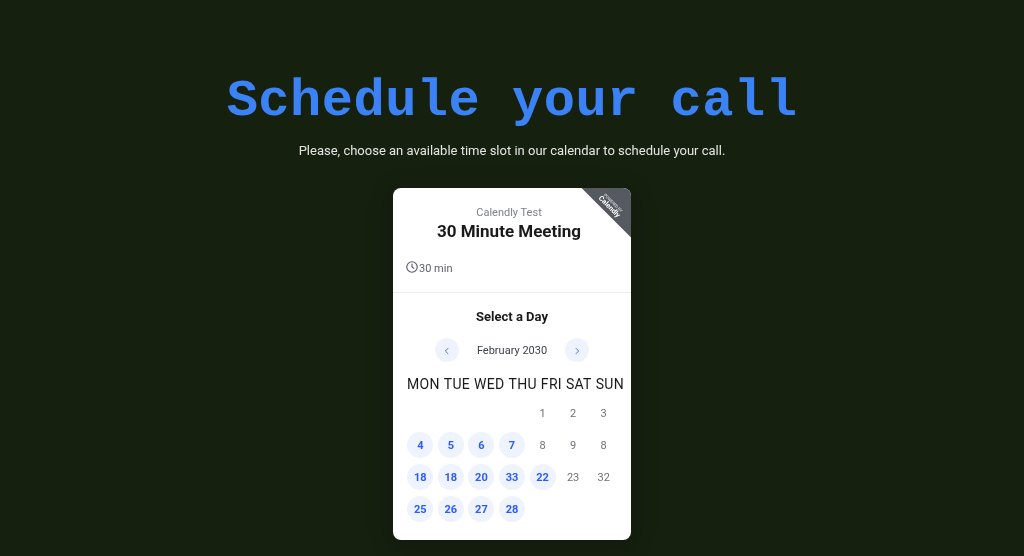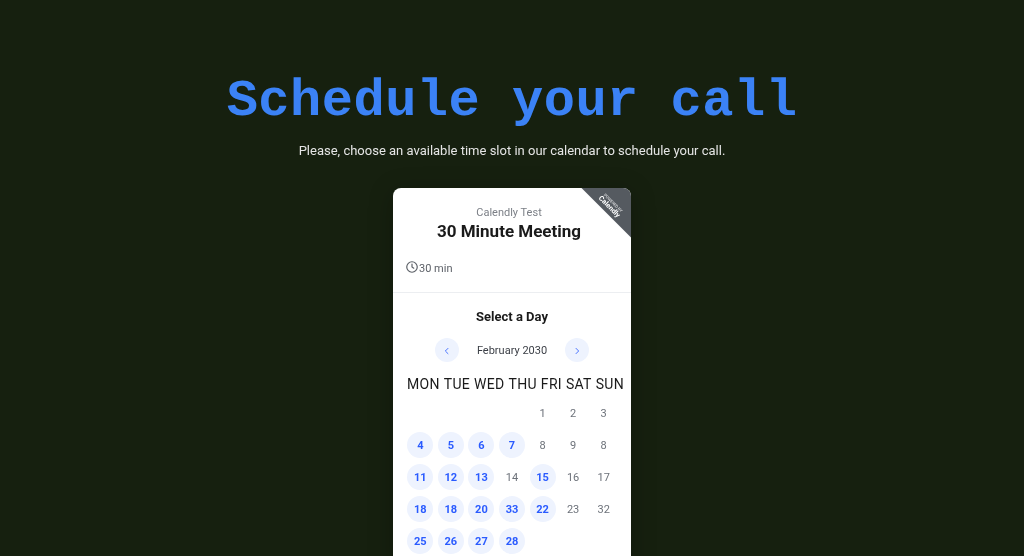--- a/index.html
+++ b/index.html
@@ -227,29 +227,20 @@
           <div class="week-row">
             <div class="day avail">4</div>
             <div class="day avail">5</div>
             <div class="day avail">6</div>
             <div class="day avail">7</div>
             <div class="day unavail">8</div>
             <div class="day unavail">9</div>
             <div class="day unavail">8</div>
           </div>
           <div class="week-row">
-            <div class="day avail">11</div>
-            <div class="day avail">12</div>
-            <div class="day avail">13</div>
-            <div class="day unavail">14</div>
-            <div class="day avail">15</div>
-            <div class="day unavail">16</div>
-            <div class="day unavail">17</div>
-          </div>
-          <div class="week-row">
             <div class="day avail">18</div>
             <div class="day avail">18</div>
             <div class="day avail">20</div>
             <div class="day avail">33</div>
             <div class="day avail">22</div>
             <div class="day unavail">23</div>
             <div class="day unavail">32</div>
           </div>
           <div class="week-row">
             <div class="day avail">25</div>

